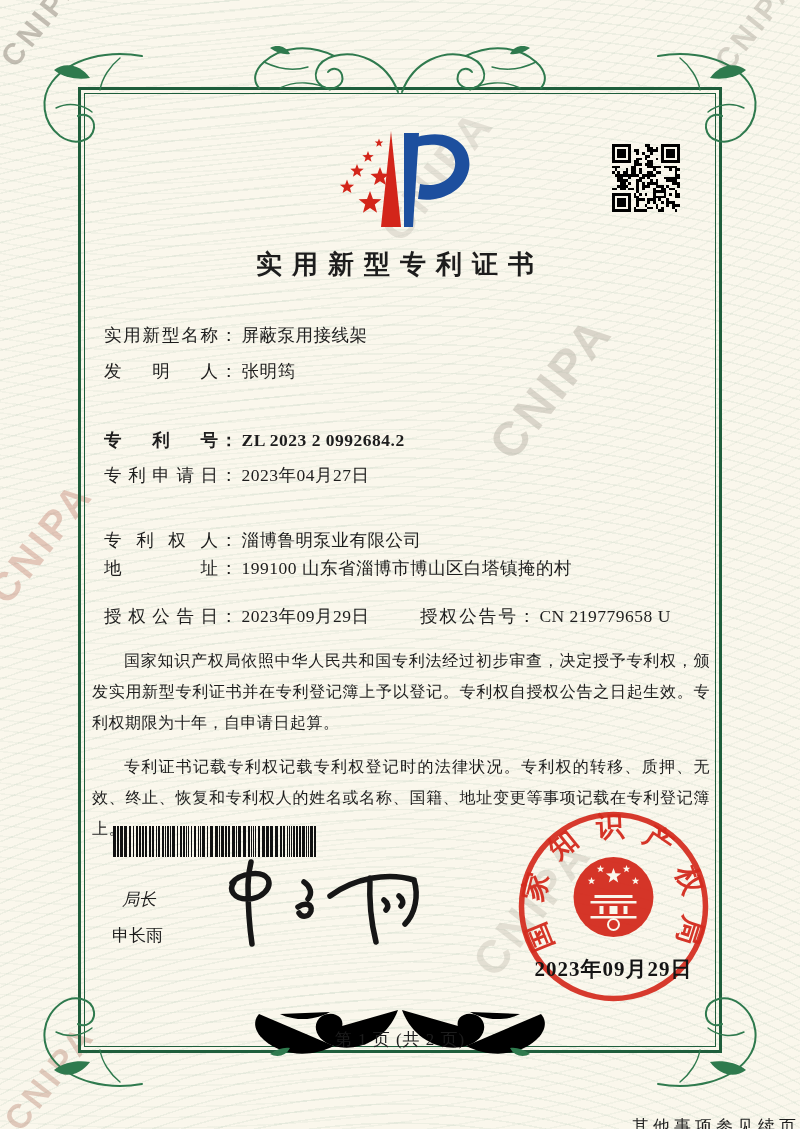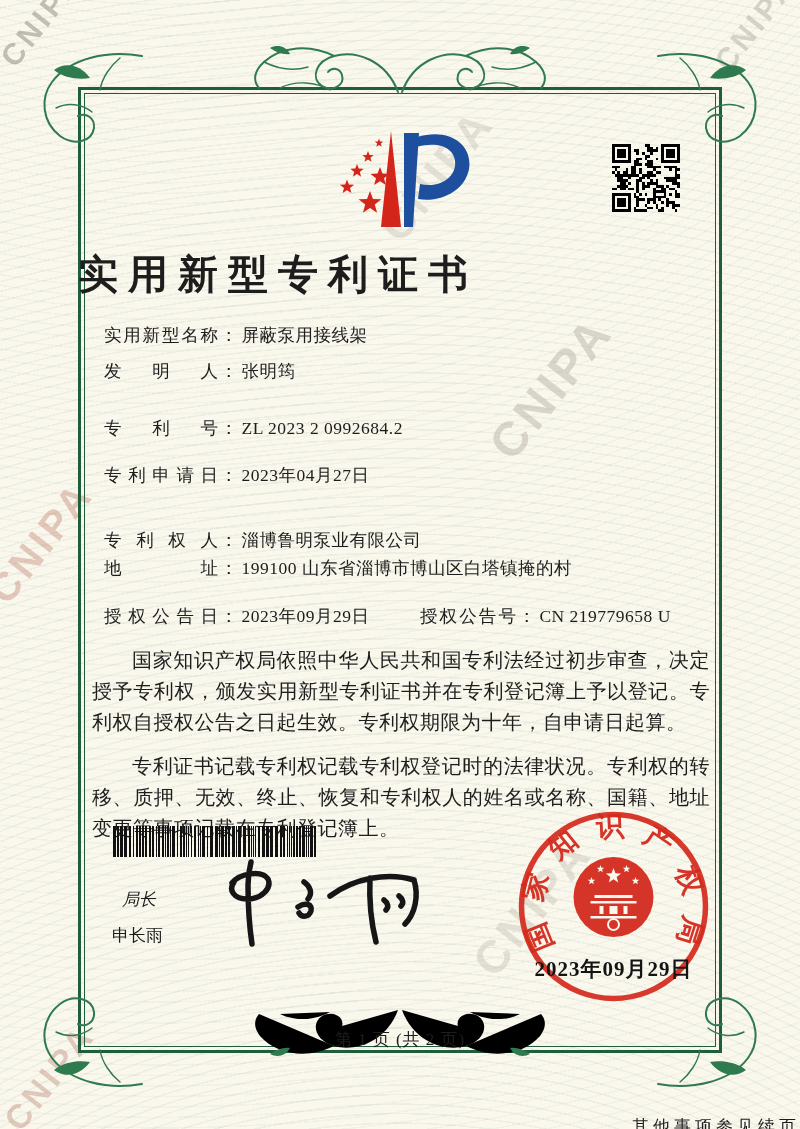--- a/index.html
+++ b/index.html
@@ -37,35 +37,35 @@
   }
   .frame::after{
     content:"";position:absolute;inset:3px;border:1px solid var(--frame-green);
   }
   .ornament{position:absolute;z-index:3;color:var(--ornament-green);}
   .abs{position:absolute;z-index:4;}
   .cert-no{left:104px;top:140px;font-size:17px;letter-spacing:1.5px;}
   .logo{left:330px;top:127px;width:140px;height:106px;}
   .qr{left:612px;top:144px;width:68px;height:68px;}
   .title{
-    left:78px;right:78px;top:247px;
-    font-size:40px;font-weight:bold;letter-spacing:10px;
+    left:78px;right:78px;top:247px;text-align:center;
+    font-size:26px;font-weight:bold;letter-spacing:10px;
   }
   .fields{left:104px;top:322px;width:592px;font-size:17.5px;}
   .frow{position:absolute;left:0;white-space:nowrap;height:26px;line-height:26px;}
   .flabel{
     display:inline-block;width:114px;vertical-align:top;
     text-align:justify;text-align-last:justify;
   }
   .fcolon{display:inline-block;margin:0 4px 0 2px;}
   .fvalue{letter-spacing:0.5px;}
   .pair2{margin-left:46px;}
   .pair2 .flabel{width:96px;}
   .paragraphs{
-    left:92px;top:645px;width:618px;font-size:20px;line-height:31px;
+    left:92px;top:645px;width:618px;font-size:16px;line-height:31px;
     text-align:justify;letter-spacing:0.5px;
   }
   .paragraphs p{margin:0;text-indent:2em;}
   .paragraphs p + p{margin-top:13px;}
   .barcode{left:112px;top:826px;width:208px;height:31px;}
   .signer-title{left:122px;top:888px;font-size:17px;font-family:"Liberation Sans","DejaVu Sans",sans-serif;font-style:italic;}
   .signer-name{left:112px;top:924px;font-size:17px;font-family:"Liberation Sans","DejaVu Sans",sans-serif;}
   .signature{left:218px;top:852px;width:215px;height:100px;}
   .seal{left:516px;top:809px;width:195px;height:195px;z-index:5;}
   .page-number{left:78px;right:78px;top:1028px;text-align:center;font-size:17px;letter-spacing:1px;}
@@ -355,21 +355,21 @@
 
   <div class="abs title">实用新型专利证书</div>
 
   <div class="abs fields">
     <div class="frow" style="top:0;">
       <span class="flabel">实用新型名称</span><span class="fcolon">：</span><span class="fvalue">屏蔽泵用接线架</span>
     </div>
     <div class="frow" style="top:36px;">
       <span class="flabel">发明人</span><span class="fcolon">：</span><span class="fvalue">张明筠</span>
     </div>
-    <div class="frow" style="top:93px;">
+    <div class="frow" style="top:105px;font-weight:bold;">
       <span class="flabel">专利号</span><span class="fcolon">：</span><span class="fvalue">ZL 2023 2 0992684.2</span>
     </div>
     <div class="frow" style="top:140px;">
       <span class="flabel">专利申请日</span><span class="fcolon">：</span><span class="fvalue">2023年04月27日</span>
     </div>
     <div class="frow" style="top:186px;margin-top:19px;">
       <span class="flabel">专利权人</span><span class="fcolon">：</span><span class="fvalue">淄博鲁明泵业有限公司</span>
     </div>
     <div class="frow" style="top:233px;">
       <span class="flabel">地址</span><span class="fcolon">：</span><span class="fvalue">199100 山东省淄博市博山区白塔镇掩的村</span>

